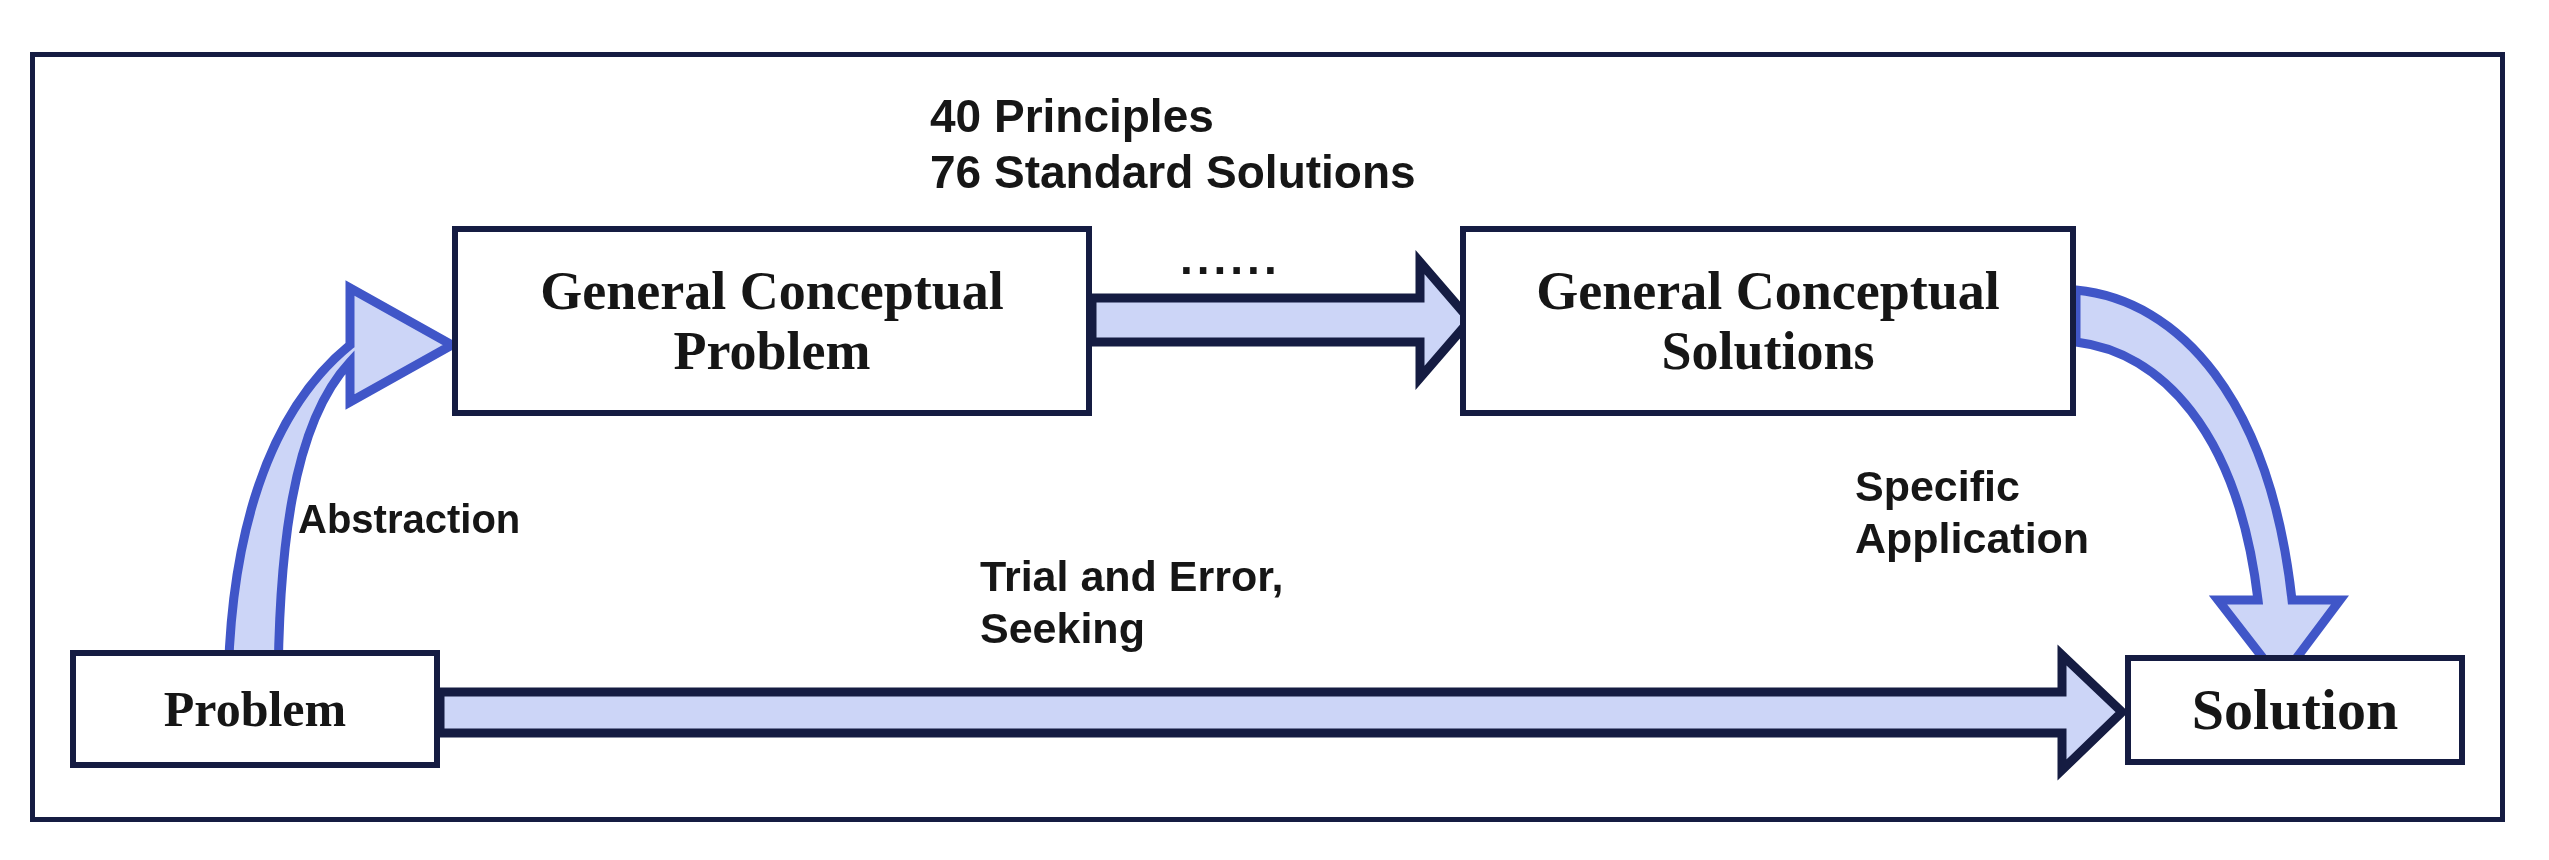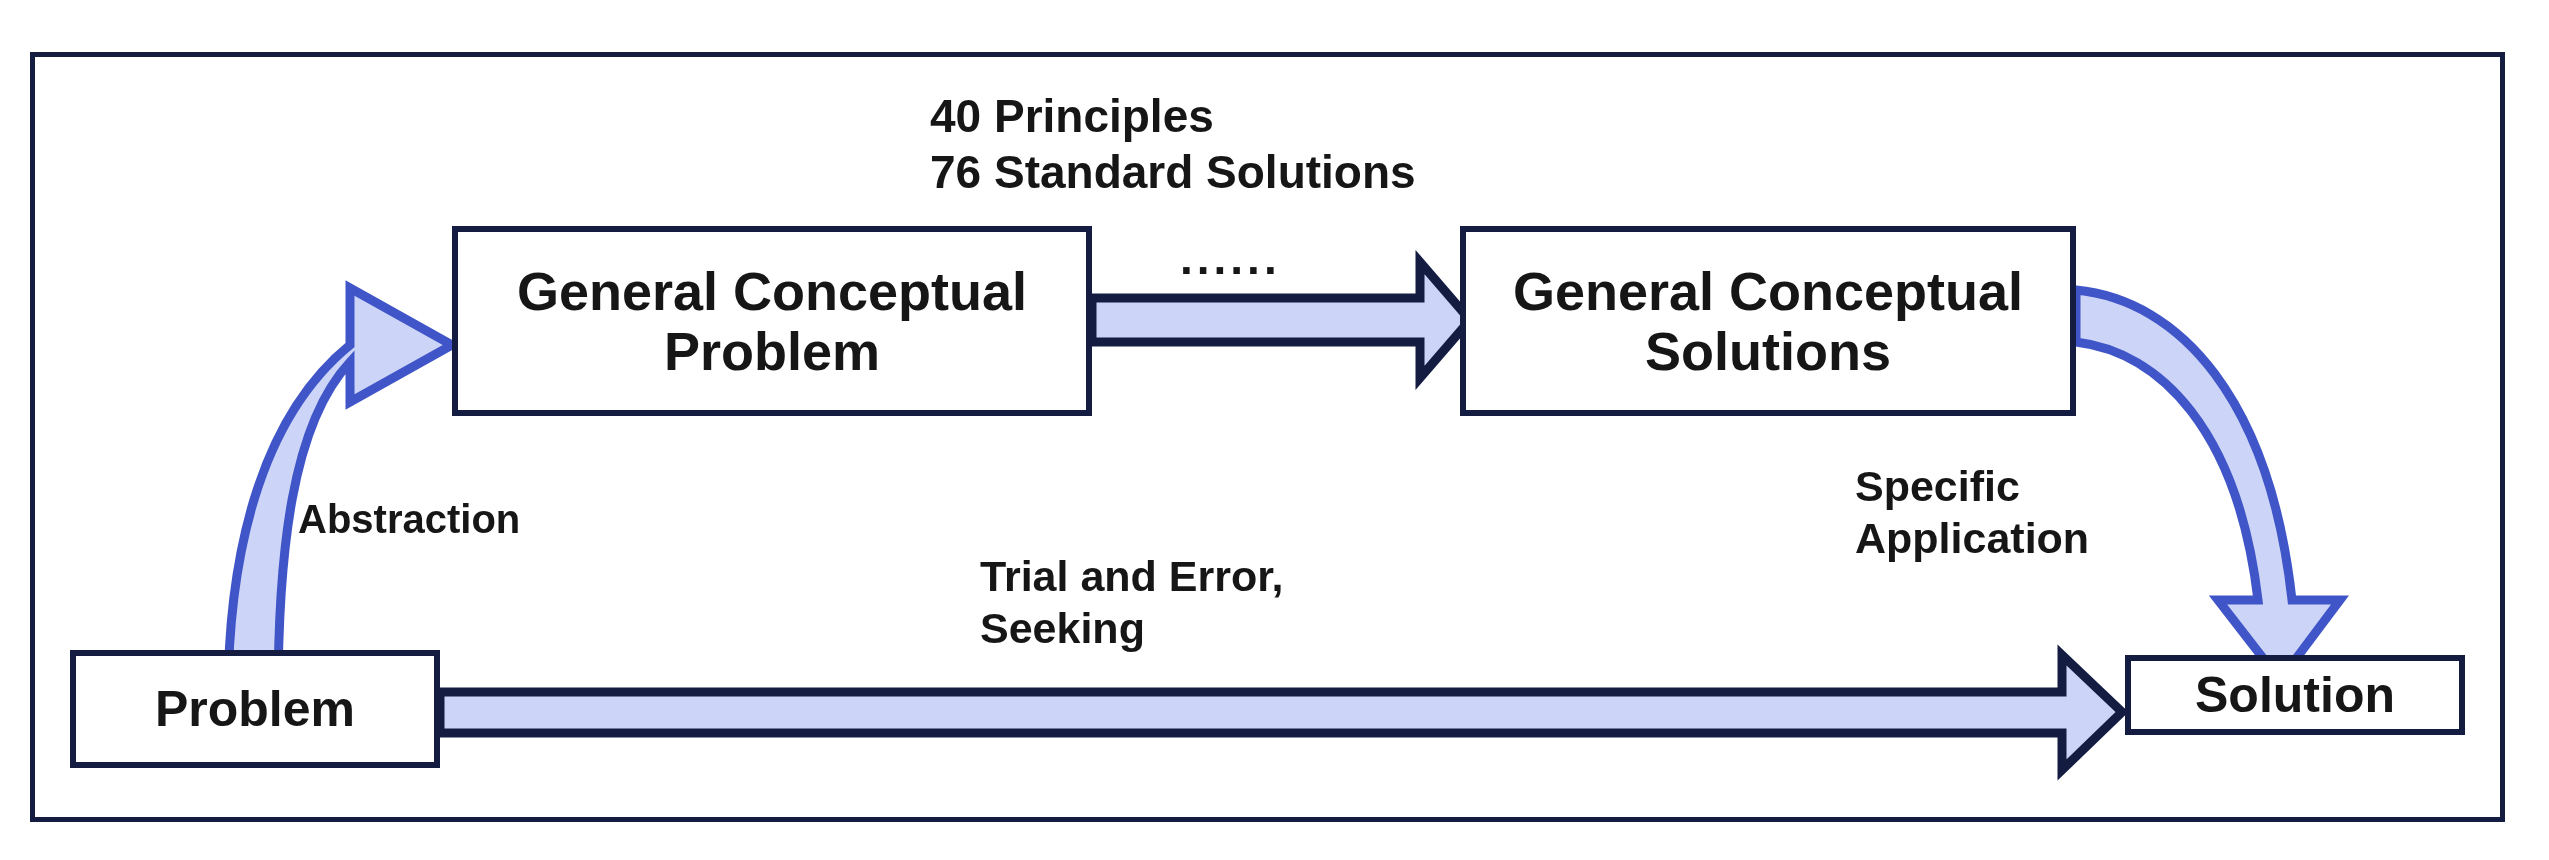--- a/index.html
+++ b/index.html
@@ -23,23 +23,23 @@
   
   .node{
     position:absolute;box-sizing:border-box;background:#ffffff;
     border:6px solid #151c42;
     display:flex;align-items:center;justify-content:center;text-align:center;
     color:#161616;font-weight:bold;line-height:1.12;z-index:4;
   }
   #node-gcp{left:452px;top:226px;width:640px;height:190px;font-size:54px;padding:0 14px;}
   #node-gcs{left:1460px;top:226px;width:616px;height:190px;font-size:54px;padding:0 14px;}
   #node-problem{left:70px;top:650px;width:370px;height:118px;font-size:50px;}
-  #node-solution{left:2125px;top:655px;width:340px;height:80px;font-size:50px;}
+  #node-solution{left:2125px;top:655px;width:340px;height:110px;font-size:58px;}
 
-  .node-text{display:block;white-space:pre-line;}
+  .node-text{display:block;white-space:pre-line;font-family:Liberation Serif, serif;}
 
   
   .label{
     position:absolute;color:#161616;font-weight:bold;text-align:left;
     line-height:1.22;white-space:pre-line;z-index:5;
   }
   #label-principles{left:930px;top:88px;width:690px;font-size:46px;}
   #label-dots{left:1180px;top:230px;width:240px;font-size:46px;letter-spacing:4px;color:#161616;}
   #label-abstraction{left:298px;top:495px;width:360px;font-size:40px;}
   #label-trial{left:980px;top:550px;width:540px;font-size:43px;}

